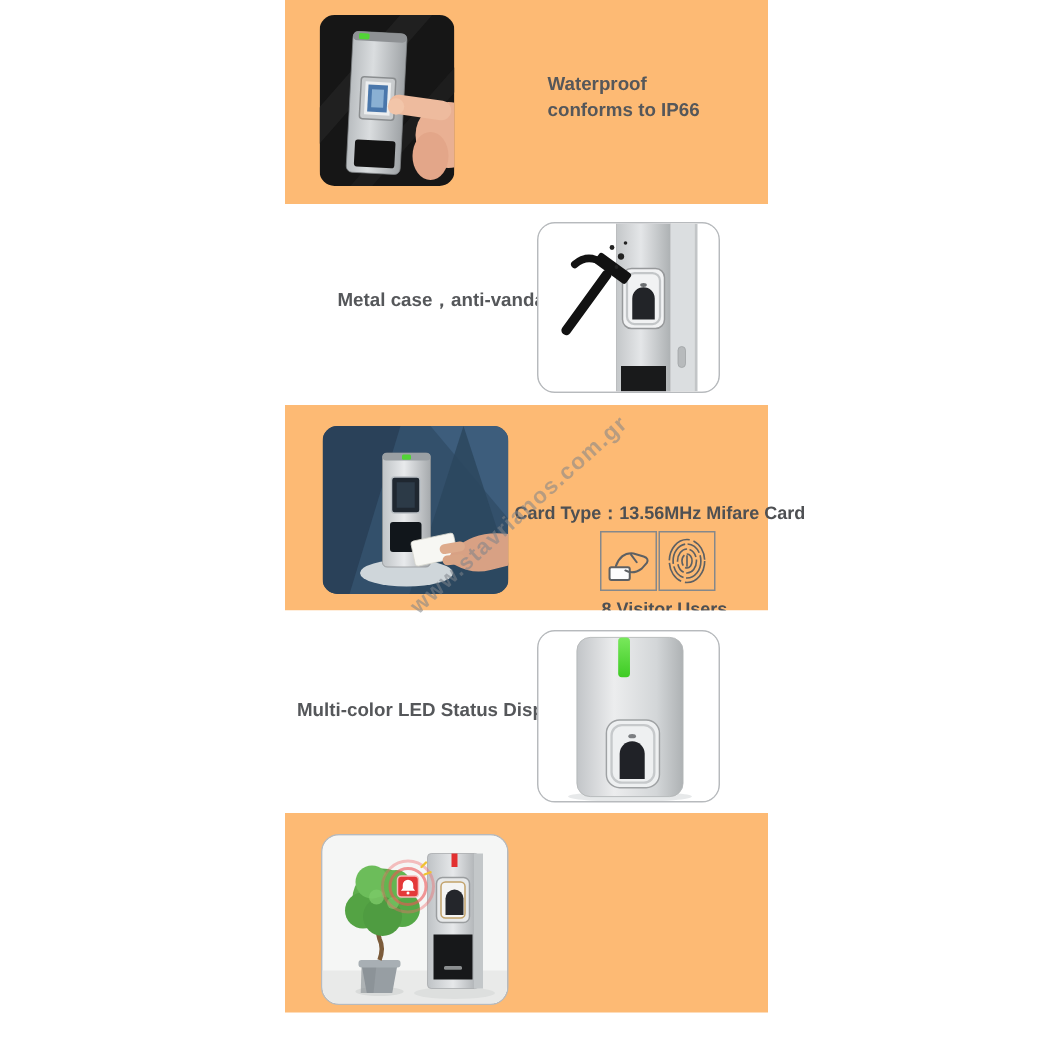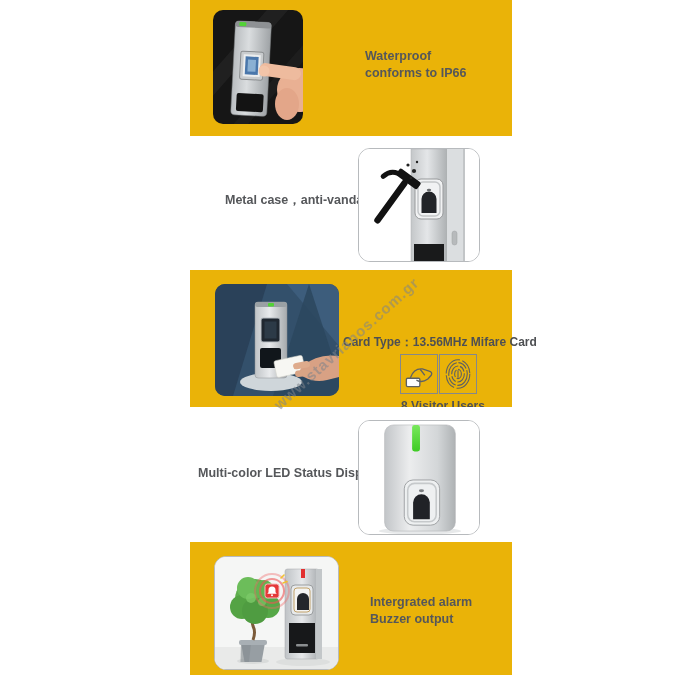--- a/index.html
+++ b/index.html
@@ -1,20 +1,20 @@
 <!DOCTYPE html>
 <html><head>
 <meta charset="utf-8">
 <style>
   html,body{margin:0;padding:0;background:#fff;}
   .canvas{position:relative;width:700px;height:700px;background:#ffffff;overflow:hidden;
           font-family:"Liberation Sans",sans-serif;}
   .strip{position:absolute;left:190px;top:0;width:322px;}
   .section{position:relative;width:322px;}
-  .section.gray{background:#eab308;}
+  .section.gray{background:#fdba74;}
   .section.white{background:#ffffff;}
   .s1{height:136px;} .s2{height:134px;} .s3{height:137px;} .s4{height:135px;} .s5{height:133px;}
   .photo{position:absolute;overflow:hidden;}
   .photo.framed{border:1px solid #b7babd;background:#fff;border-radius:12px;}
   .photo.dark{border-radius:10px;}
   .feature-text{position:absolute;font-size:12.5px;font-weight:600;color:#55575a;line-height:17px;white-space:nowrap;}
   .spec{position:absolute;left:153px;top:17px;font-size:12px;font-weight:700;color:#4e5053;line-height:15.5px;}
   .spec-row{display:flex;margin-top:48px;}
   .spec-label{display:inline-block;min-width:58px;white-space:nowrap;}
   .spec-value{white-space:nowrap;}
@@ -256,20 +256,16 @@
           <g>
             <circle cx="57" cy="34" r="17" fill="none" stroke="#ef6a6a" stroke-width="2" opacity="0.4"></circle>
             <circle cx="57" cy="34" r="12" fill="none" stroke="#ec5555" stroke-width="2" opacity="0.6"></circle>
             <rect x="50" y="27" width="14" height="14" rx="2.5" stroke="#f6baba" stroke-width="1" fill="#e43939"></rect>
             <path d="M57,29.5 a3.5,3.5 0 0 1 3.5,3.5 v2.2 l1.2,1.6 h-9.4 l1.2,-1.6 v-2.2 a3.5,3.5 0 0 1 3.5,-3.5 z" fill="#ffffff"></path>
             <circle cx="57" cy="38.3" r="1" fill="#ffffff"></circle>
             <path d="M66,21 l3,-3 M68,26 l4,-1.5" stroke="#f0c231" stroke-width="1.6" stroke-linecap="round"></path>
           </g>
         </svg>
       </div>
-      <div class="feature-text" style="left:180px;top:52px;">
-        <div>Intergrated alarm</div>
-        <div>Buzzer output</div>
-      </div>
     </div>
 
   </div>
 </div>
 
 </body></html>

